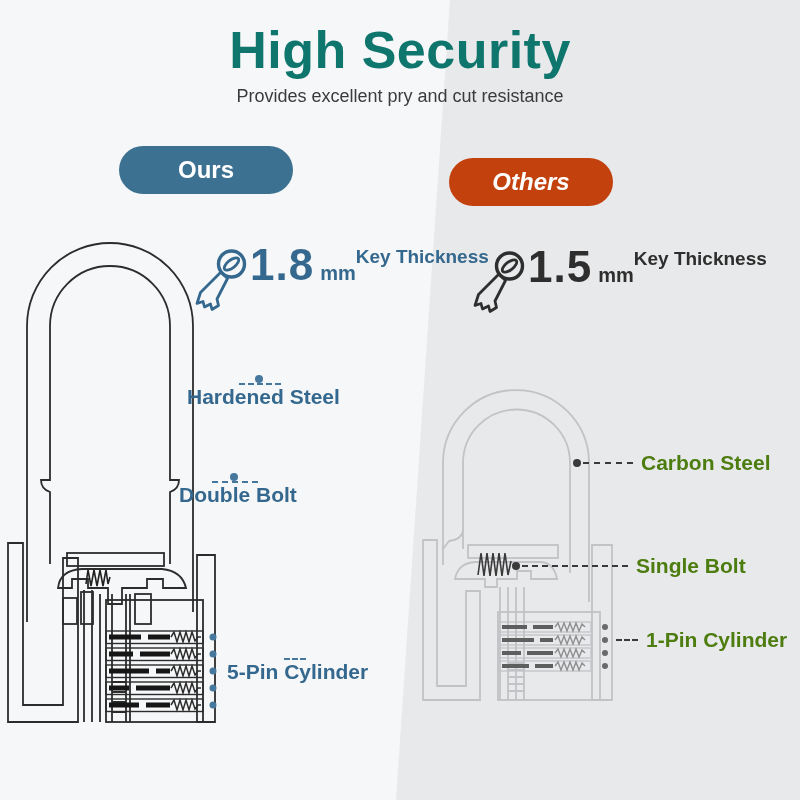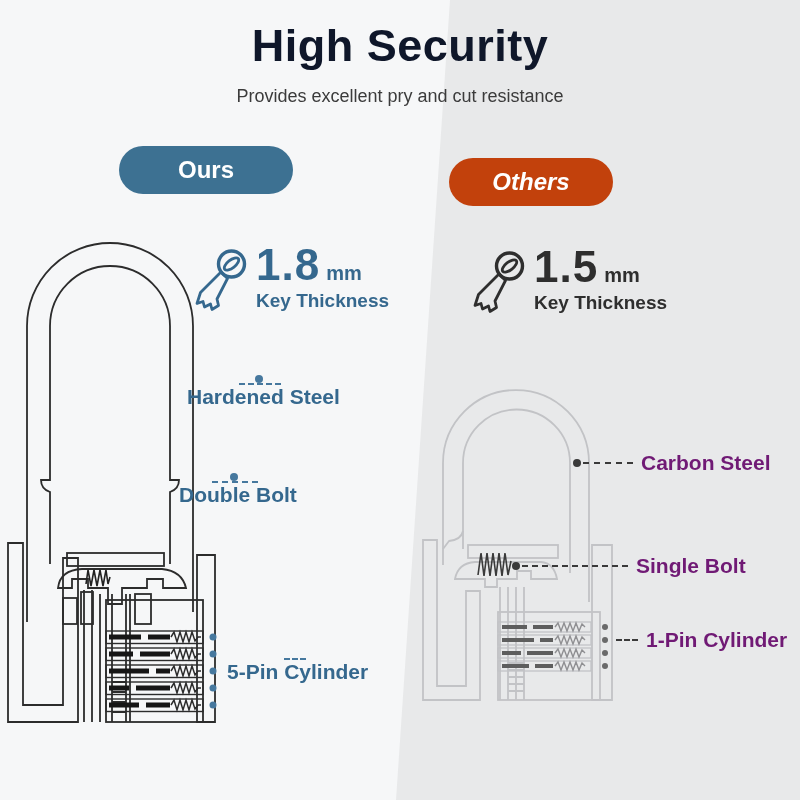--- a/index.html
+++ b/index.html
@@ -7,54 +7,54 @@
   #canvas{
     position:relative;width:800px;height:800px;overflow:hidden;
     background:#f6f7f8;
   }
   #panel-right{
     position:absolute;inset:0;background:#e8e9ea;
     clip-path:polygon(450px 0, 800px 0, 800px 800px, 396px 800px);
   }
   .title{
     position:absolute;top:20px;left:0;width:800px;text-align:center;
-    font-size:45px;font-weight:bold;color:#0f172a;letter-spacing:.5px;
+    font-size:52px;font-weight:bold;color:#0f766e;letter-spacing:.5px;
   }
   .subtitle{
     position:absolute;top:86px;left:0;width:800px;text-align:center;
     font-size:18px;color:#3b3b3b;
   }
   .pill{
     position:absolute;height:48px;border-radius:26px;
     display:flex;align-items:center;justify-content:center;
     color:#ffffff;font-size:24px;font-weight:bold;
   }
   .pill.ours{left:119px;top:146px;width:174px;background:#3d7192;}
   .pill.others{left:449px;top:158px;width:164px;background:#c2410c;font-style:italic;}
   .keyblock{position:absolute;display:flex;align-items:flex-start;}
   .keyblock .kb-icon{flex:0 0 auto;margin-top:2px;}
-  .kb-text{display:flex;flex-direction:column;margin-left:7px;}
+  .kb-text{display:flex;flex-direction:row;margin-left:1px;}
   .kb-row{display:flex;align-items:flex-end;line-height:1;}
   .kb-value{font-size:44px;font-weight:bold;letter-spacing:1px;}
   .kb-unit{font-size:20px;font-weight:bold;margin-left:6px;margin-bottom:4px;}
   .kb-label{font-size:19px;font-weight:bold;margin-top:3px;}
   .keyblock.ours{left:193px;top:243px;color:#35688e;}
   .keyblock.others{left:471px;top:245px;color:#2e2e2e;}
   .lock{position:absolute;}
   .lock.ours{left:0px;top:232px;}
   .lock.others{left:413px;top:381px;}
   .ann{position:absolute;display:flex;align-items:center;height:26px;
        transform:translateY(-13px);white-space:nowrap;}
   .ann .ann-dot{width:8px;height:8px;border-radius:50%;flex:0 0 auto;}
   .ann .ann-dash{border-top:2.5px dashed;flex:0 0 auto;margin-left:2px;}
   .ann .ann-text{font-size:21px;font-weight:bold;margin-left:8px;}
   .ann.blue{color:#35688e;flex-direction:column;}
   .ann.blue .ann-dot{background:#46789e;}
   .ann.blue .ann-dash{border-color:#46789e;}
-  .ann.dark{color:#701a75;justify-content:space-between;}
+  .ann.dark{color:#4d7c0f;justify-content:space-between;}
   .ann.dark .ann-dot{background:#3a3a3a;}
   .ann.dark .ann-dash{border-color:#3a3a3a;}
 </style>
 </head>
 <body>
 
 <div id="canvas">
   <div id="panel-right"></div>
 
   <div class="title">High Security</div>

